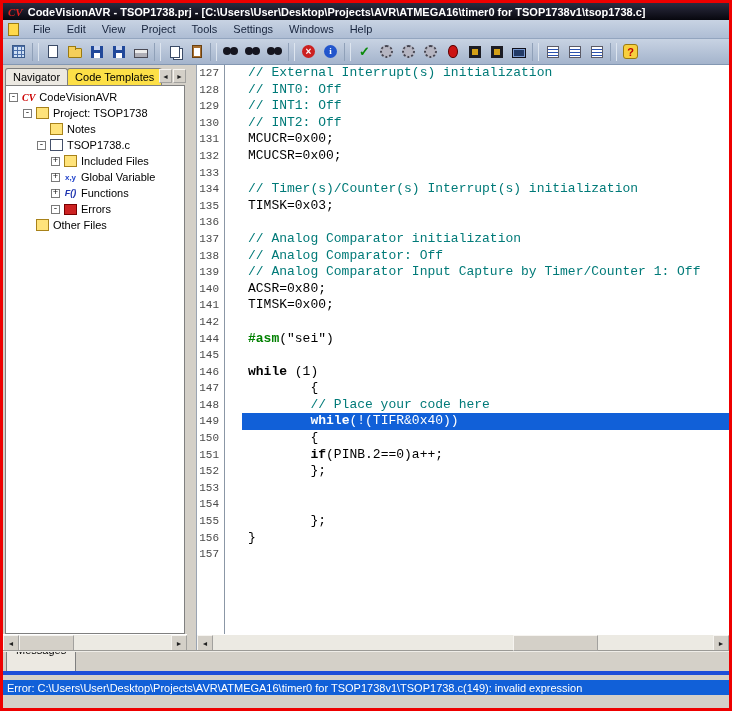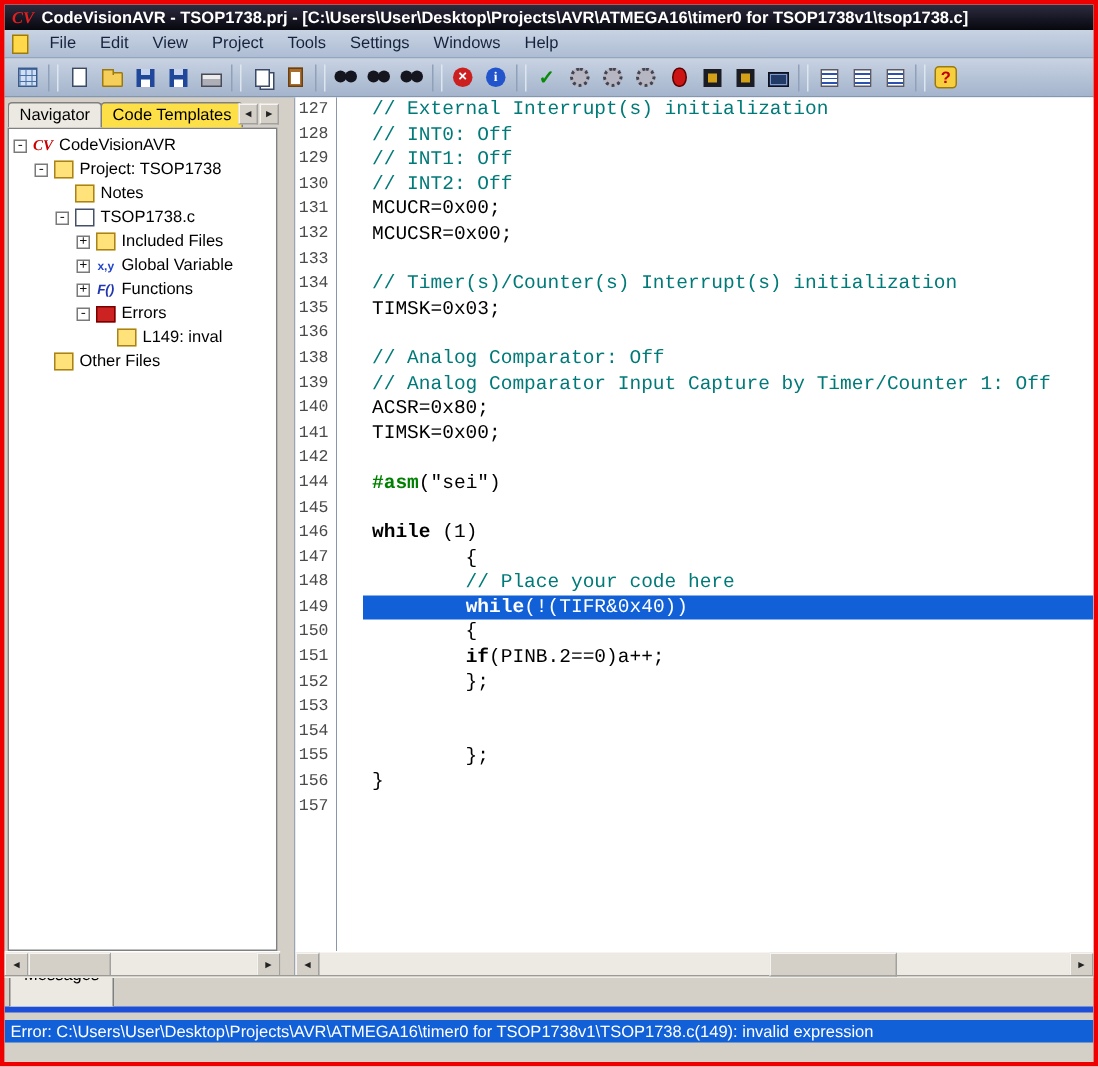--- a/index.html
+++ b/index.html
@@ -255,25 +255,20 @@
           <div class="tree-row" style="padding-left: 45px;">
             <span class="exp">+</span>
             <span class="t-ic t-fn">F()</span>
             <span class="tree-label">Functions</span>
           </div>
           <div class="tree-row" style="padding-left: 45px;">
             <span class="exp">-</span>
             <span class="t-ic t-err"></span>
             <span class="tree-label">Errors</span>
           </div>
-          <div class="tree-row" style="padding-left: 59px;">
-            <span class="exp-spacer"></span>
-            <span class="t-ic t-docy"></span>
-            <span class="tree-label">L149: inval</span>
-          </div>
           <div class="tree-row" style="padding-left: 17px;">
             <span class="exp-spacer"></span>
             <span class="t-ic t-docy"></span>
             <span class="tree-label">Other Files</span>
           </div>
         </div>
       <div class="hscroll">
         <button class="sb-btn">◄</button>
         <span class="sb-track">
           <span class="sb-thumb" style="left:0;width:55px"></span>
@@ -330,20 +325,25 @@
             <span class="ln">135</span>
             <span class="chbar on"></span>
             <span class="ltxt"><span class="seg-code">TIMSK=0x03;</span></span>
           </div>
           <div class="code-row">
             <span class="ln">136</span>
             <span class="chbar on"></span>
             <span class="ltxt"></span>
           </div>
           <div class="code-row">
+            <span class="ln">137</span>
+            <span class="chbar on"></span>
+            <span class="ltxt"><span class="seg-comment">// Analog Comparator initialization</span></span>
+          </div>
+          <div class="code-row">
             <span class="ln">138</span>
             <span class="chbar on"></span>
             <span class="ltxt"><span class="seg-comment">// Analog Comparator: Off</span></span>
           </div>
           <div class="code-row">
             <span class="ln">139</span>
             <span class="chbar on"></span>
             <span class="ltxt"><span class="seg-comment">// Analog Comparator Input Capture by Timer/Counter 1: Off</span></span>
           </div>
           <div class="code-row">

